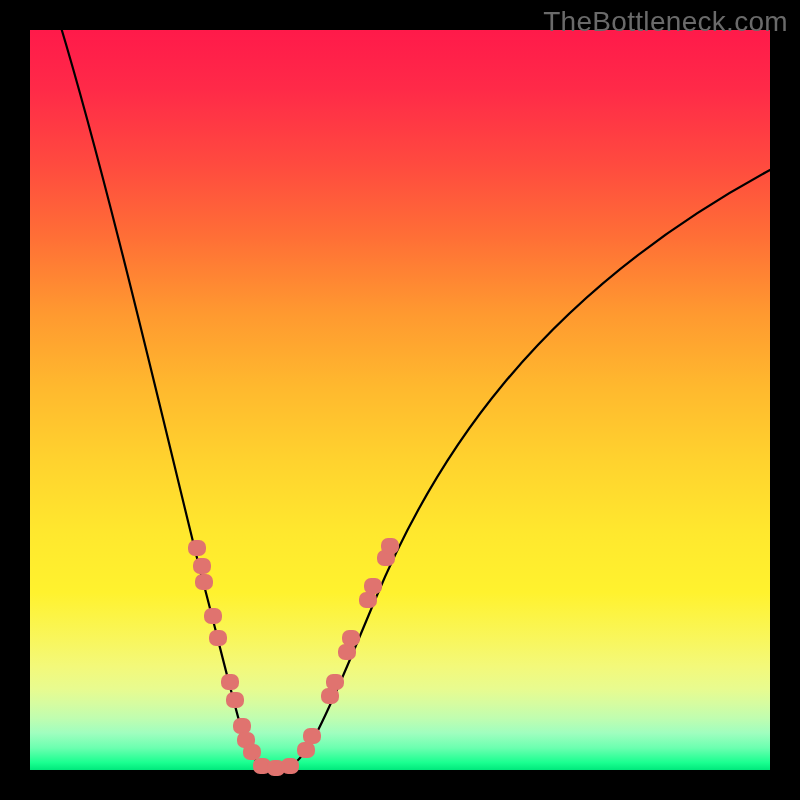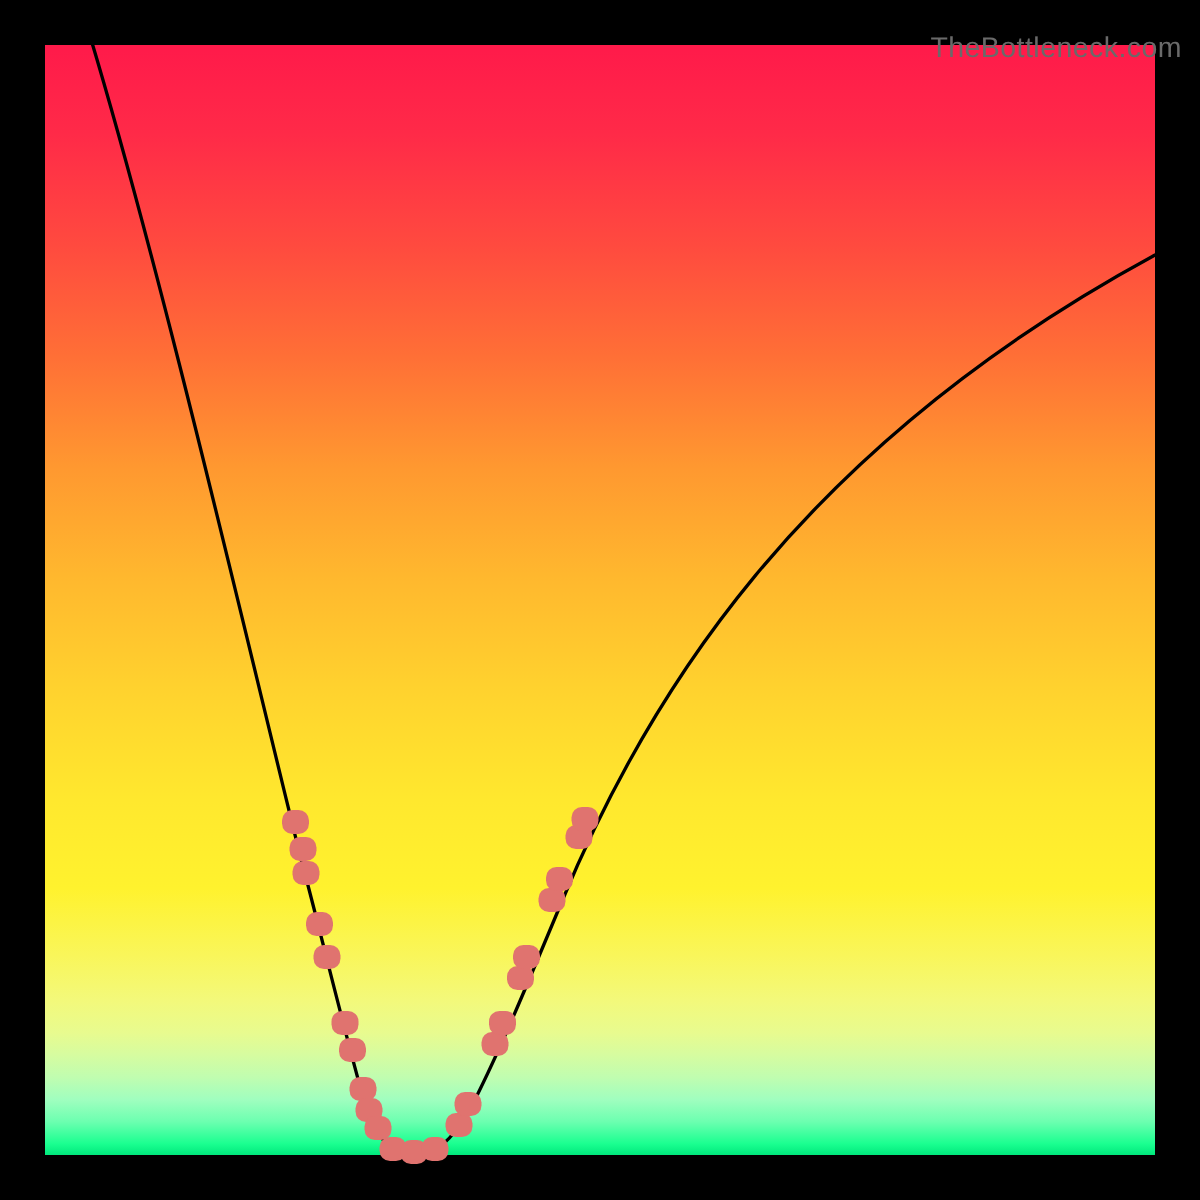--- a/index.html
+++ b/index.html
@@ -43,25 +43,24 @@
       #6cffb0 97%,
       #1aff90 99%,
       #00e87c 100%
     );
   }
   .watermark {
     position: absolute;
     top: 6px;
     right: 12px;
     color: #6a6a6a;
-    font-size: 19px;
+    font-size: 28px;
     letter-spacing: 0.3px;
     font-weight: 500;
     user-select: none;
-    margin-top: 16px;
   }
   svg.curve {
     position: absolute;
     left: 0;
     top: 0;
     width: 740px;
     height: 740px;
     overflow: visible;
   }
   .curve-path {

